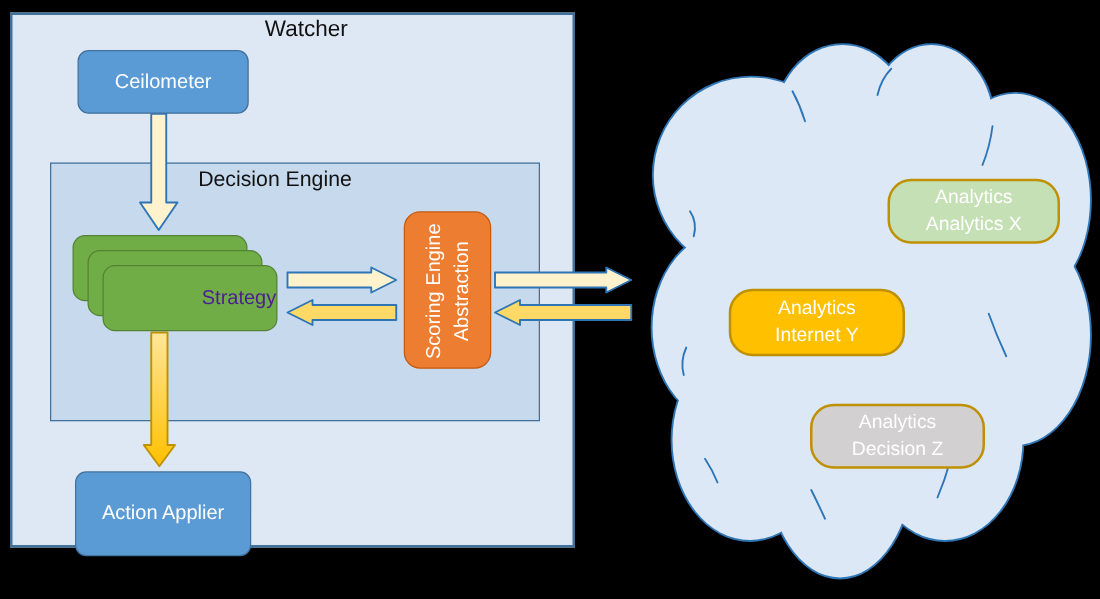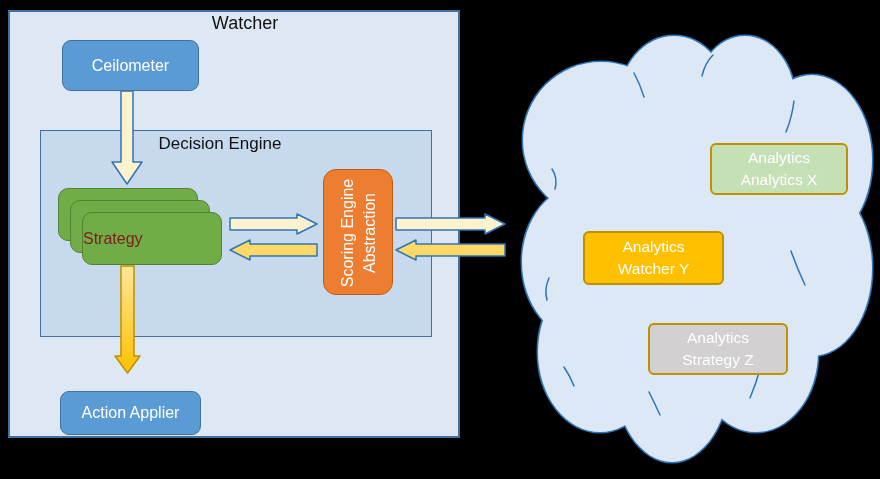--- a/index.html
+++ b/index.html
@@ -14,43 +14,43 @@
   .watcher-title{left:8px;top:13px;width:452px;padding-left:11px;}
   .decision-title{left:24px;top:134px;width:392px;font-size:17px;}
   .internet-title{left:625px;top:94px;width:122px;}
 
   .node{
     position:absolute;box-sizing:border-box;display:flex;align-items:center;justify-content:center;
     color:#FFFFFF;font-size:16px;text-align:center;
   }
   .blue-node{background:#5B9BD5;border:1.5px solid #41719C;border-radius:9px;}
   .ceilometer{left:62px;top:40px;width:137px;height:51px;}
-  .action-applier{left:60px;top:391px;width:141px;height:44px;}
+  .action-applier{left:60px;top:377px;width:141px;height:68px;}
 
   .strategy-card{
     position:absolute;box-sizing:border-box;width:140px;height:53px;
     background:#70AD47;border:1.5px solid #548235;border-radius:10px;
   }
   .strategy-back{left:58px;top:188px;}
   .strategy-mid{left:70px;top:200px;}
-  .strategy-front{left:82px;top:212px;display:flex;align-items:center;justify-content:flex-start;color:#7f1d1d;font-size:16px;}
+  .strategy-front{left:82px;top:212px;display:flex;align-items:center;justify-content:flex-end;color:#4c1d95;font-size:16px;}
 
   .scoring{
     position:absolute;left:323px;top:169px;width:70px;height:126px;box-sizing:border-box;
     background:#ED7D31;border:1.5px solid #C55A11;border-radius:13px;
   }
   .scoring-inner{
     position:absolute;left:-28px;top:28px;width:126px;height:70px;
     transform:rotate(-90deg);
     display:flex;flex-direction:column;align-items:center;justify-content:center;
     color:#fff;font-size:16px;line-height:1.4;text-align:center;
   }
 
   .platform{
-    position:absolute;box-sizing:border-box;border-radius:6px;border:2px solid #BF9000;
+    position:absolute;box-sizing:border-box;border-radius:19px;border:2px solid #BF9000;
     display:flex;flex-direction:column;align-items:center;justify-content:center;
     color:#FFFFFF;font-size:15.5px;line-height:1.45;text-align:center;
   }
   .platform-x{left:710px;top:143px;width:138px;height:52px;background:#C5E0B4;}
   .platform-y{left:583px;top:231px;width:141px;height:54px;background:#FFC000;}
   .platform-z{left:648px;top:323px;width:140px;height:52px;background:#D2D0D0;}
 
   .overlay-svg{position:absolute;left:0;top:0;width:880px;height:479px;pointer-events:none;}
 </style>
 </head>
@@ -145,20 +145,20 @@
   <div class="node blue-node action-applier">
     <span>Action Applier</span>
   </div>
 
   <div class="platform platform-x">
     <span>Analytics</span>
     <span>Analytics X</span>
   </div>
   <div class="platform platform-y">
     <span>Analytics</span>
-    <span>Watcher Y</span>
+    <span>Internet Y</span>
   </div>
   <div class="platform platform-z">
     <span>Analytics</span>
-    <span>Strategy Z</span>
+    <span>Decision Z</span>
   </div>
 
 </div>
 
 </body></html>

